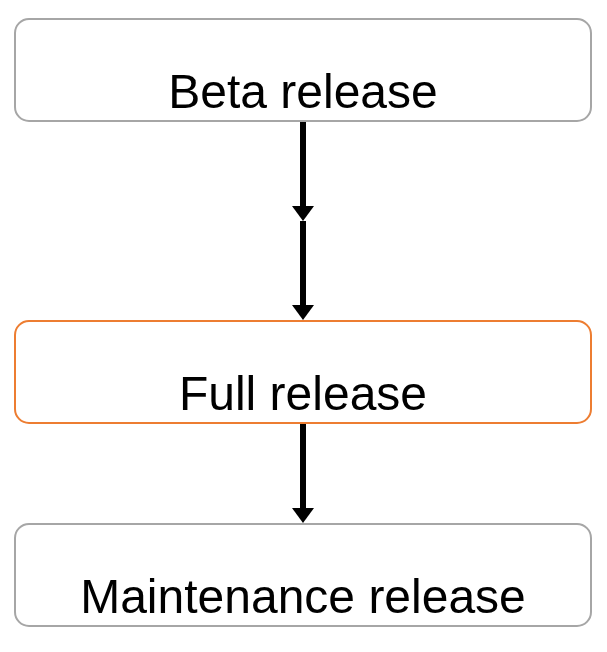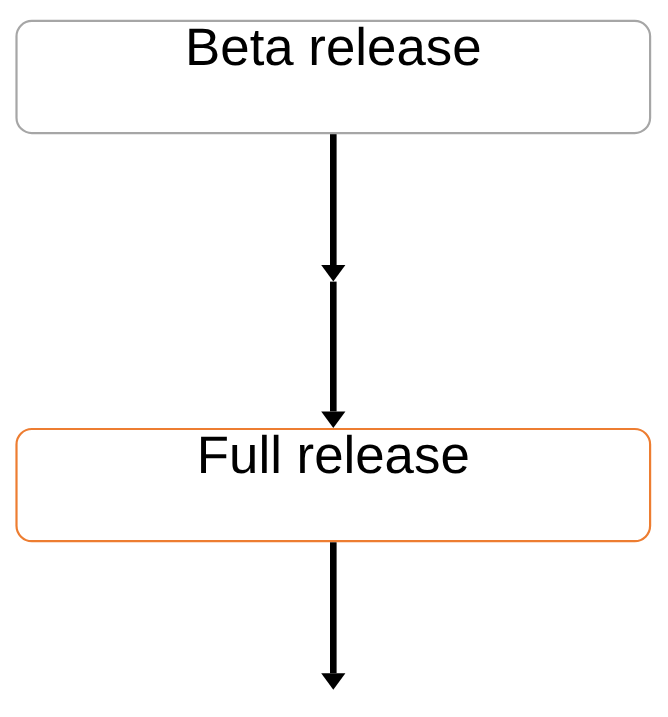--- a/index.html
+++ b/index.html
@@ -19,21 +19,21 @@
     flex-direction: column;
   }
 
   .flow-node {
     height: 104px;
     flex: 0 0 auto;
     border: 2.5px solid var(--border-default, #A6A6A6);
     border-radius: 15px;
     background: var(--node-fill, #ffffff);
     display: flex;
-    align-items: flex-start;
+    align-items: flex-end;
     justify-content: center;
   }
 
   .flow-node.highlighted {
     border-color: var(--border-highlight, #ED7D31);
   }
 
   .flow-node .node-label {
     font-size: 48px;
     line-height: 1;
@@ -86,14 +86,17 @@
 
   <div class="flow-node highlighted">
     <span class="node-label">Full release</span>
   </div>
 
   <div class="flow-arrow">
     <div class="arrow-shaft"></div>
     <div class="arrow-head"></div>
   </div>
 
+  <div class="flow-node">
+    <span class="node-label">Maintenance release</span>
+  </div>
 
 </div>
 
 </body></html>

